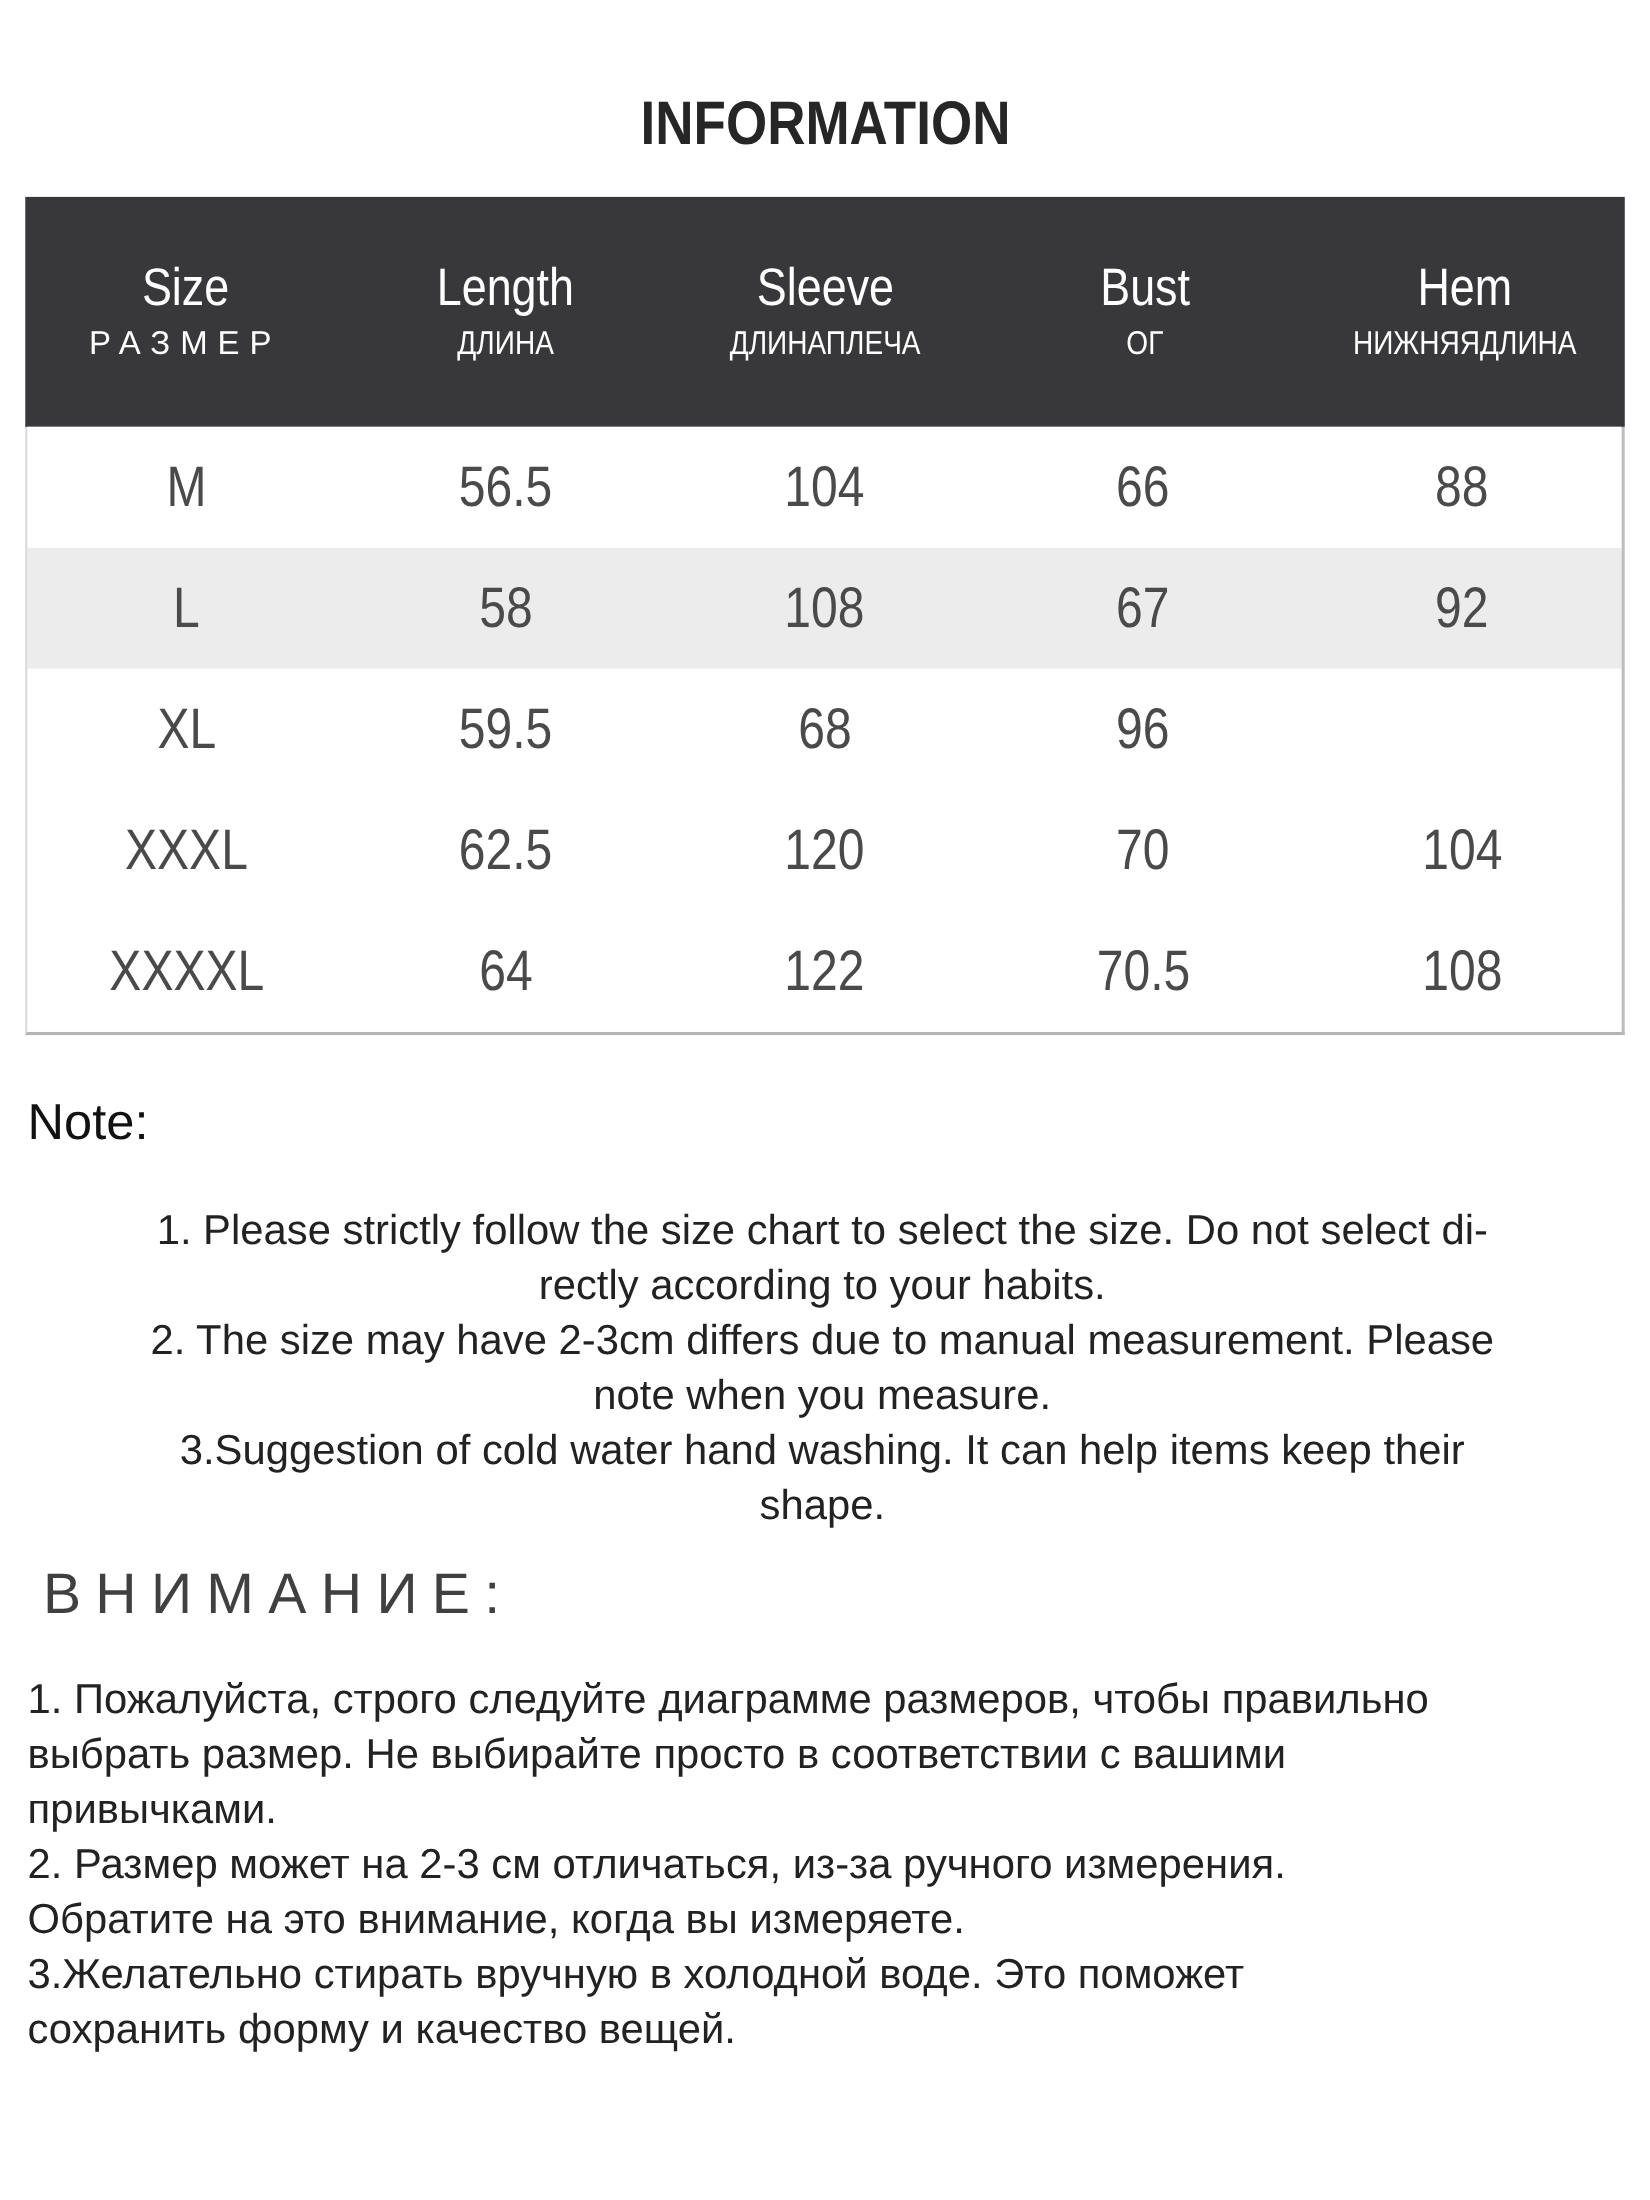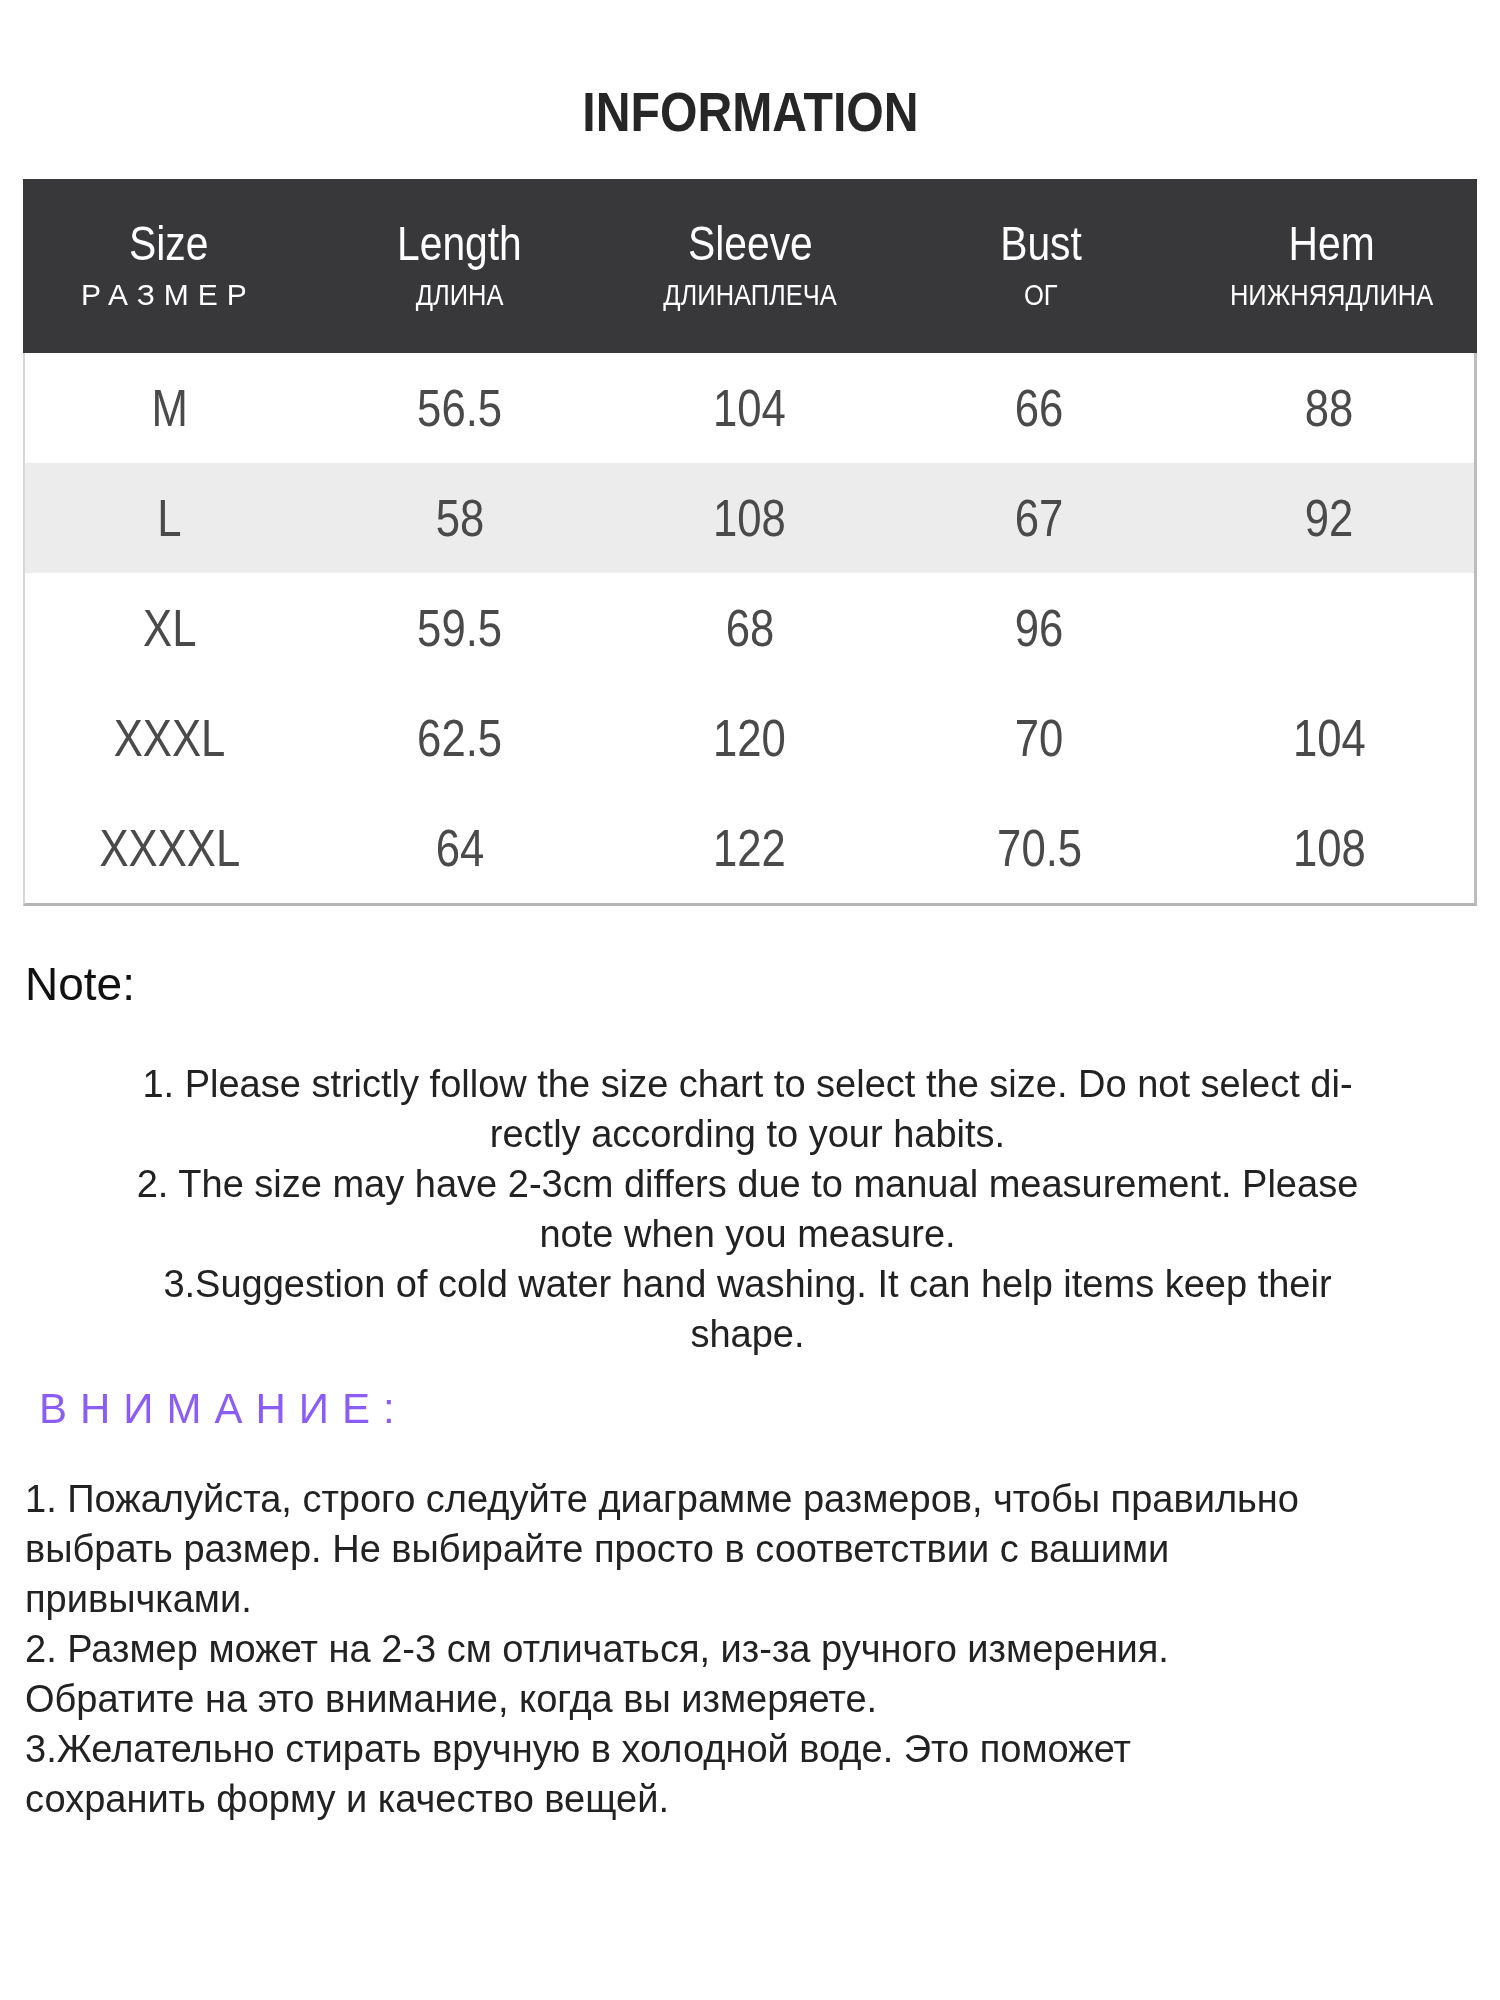--- a/index.html
+++ b/index.html
@@ -29,21 +29,21 @@
     margin: 35px 20px 0 23px;
     width: 1454px;
     border-left: 2px solid #d8d8d8;
     border-right: 3px solid #bdbdbd;
     border-bottom: 3px solid #b5b5b5;
   }
   .thead {
     display: grid;
     grid-template-columns: repeat(5, 1fr);
     background: #38383a;
-    height: 174px;
+    height: 209px;
     margin: 0 -3px 0 -2px; 
   }
   .th {
     display: flex;
     flex-direction: column;
     align-items: center;
     justify-content: center;
     color: #ffffff;
   }
   .th-en { font-size: 48px; line-height: 1.1; }
@@ -78,23 +78,23 @@
     margin: 48px 30px 0 25px;
     font-size: 38px;
     line-height: 50px;
     color: #222222;
     white-space: pre-line;
     text-align: center;
   }
   .attention-heading {
     margin: 26px 30px 0 25px;
     padding-left: 14px;
-    font-size: 42px;
+    font-size: 52px;
     letter-spacing: 13px;
-    color: #8b5cf6;
+    color: #404040;
     line-height: 1.15;
   }
   .attention-body {
     margin: 40px 30px 0 25px;
     font-size: 38px;
     line-height: 50px;
     color: #222222;
     white-space: pre-line;
     text-align: left;
   }

